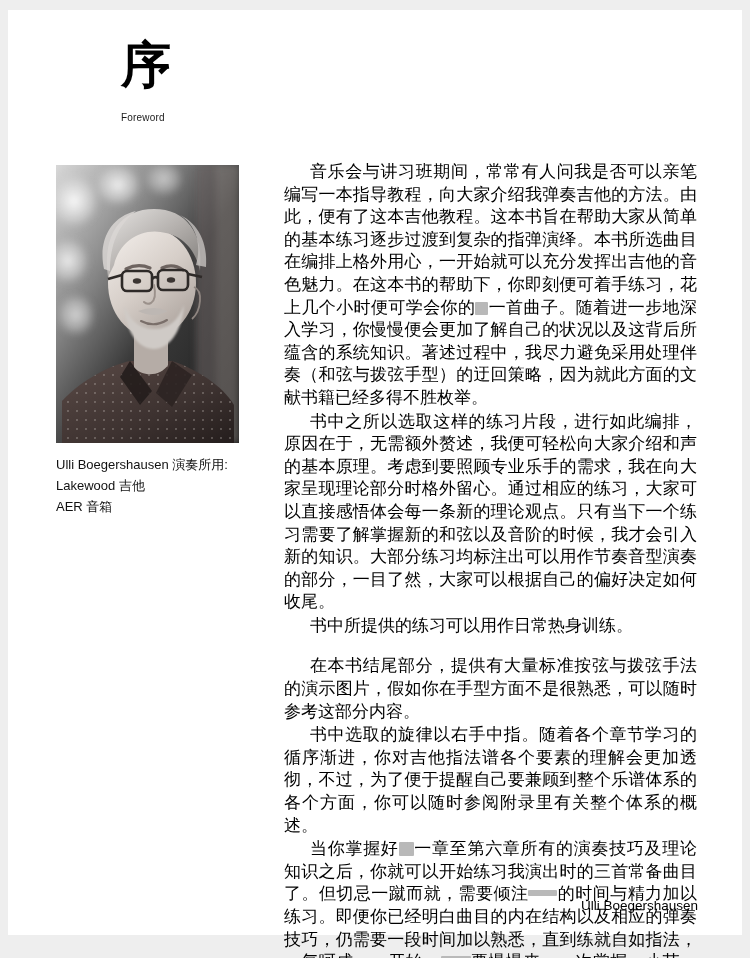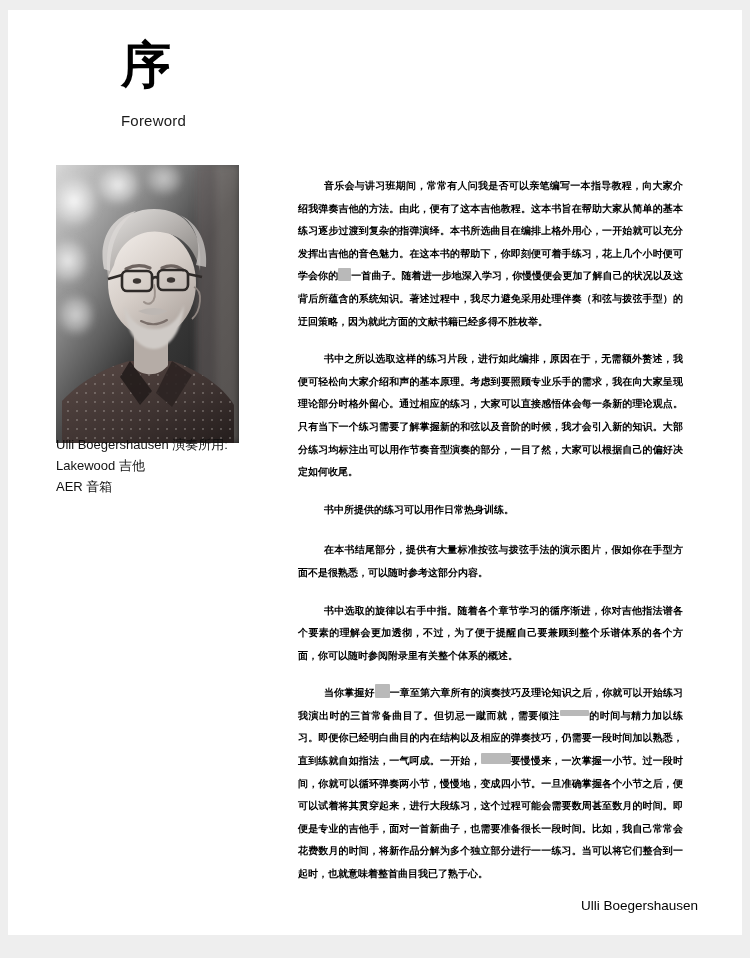--- a/index.html
+++ b/index.html
@@ -34,21 +34,21 @@
   .title-cjk {
     font-family: "DejaVu Serif", "Liberation Serif", serif;
     font-size: 50px;
     line-height: 1.0;
     font-weight: 700;
     color: #000000;
     letter-spacing: 0;
   }
   .title-en {
     margin-top: 22px;
-    font-size: 15px;
+    font-size: 10px;
     color: #1a1a1a;
     font-weight: 400;
     letter-spacing: 0.2px;
   }
 
   
   .photo-wrap {
     position: absolute;
     left: 48px;
     top: 155px;
@@ -60,46 +60,46 @@
   .photo-svg {
     display: block;
     width: 183px;
     height: 278px;
   }
 
   
   .caption {
     position: absolute;
     left: 48px;
-    top: 424px;
+    top: 444px;
     width: 215px;
     font-size: 13px;
     line-height: 21px;
     color: #111111;
   }
   .caption div {
     white-space: nowrap;
   }
 
   
   .body-col {
     position: absolute;
     left: 275px;
     top: 150px;
     width: 415px;
   }
   .para {
-    font-size: 10px;
+    font-size: 17px;
     line-height: 22.6px;
     color: #000000;
     text-align: justify;
     text-justify: inter-ideograph;
     text-indent: 26px;
-    margin: 15px;
-    font-weight: 700;
+    margin: 1px;
+    font-weight: 400;
     word-break: break-all;
   }
   .para + .para {
     margin-top: 0;
   }
   .para.gap {
     margin-top: 18px;
   }
 
   

